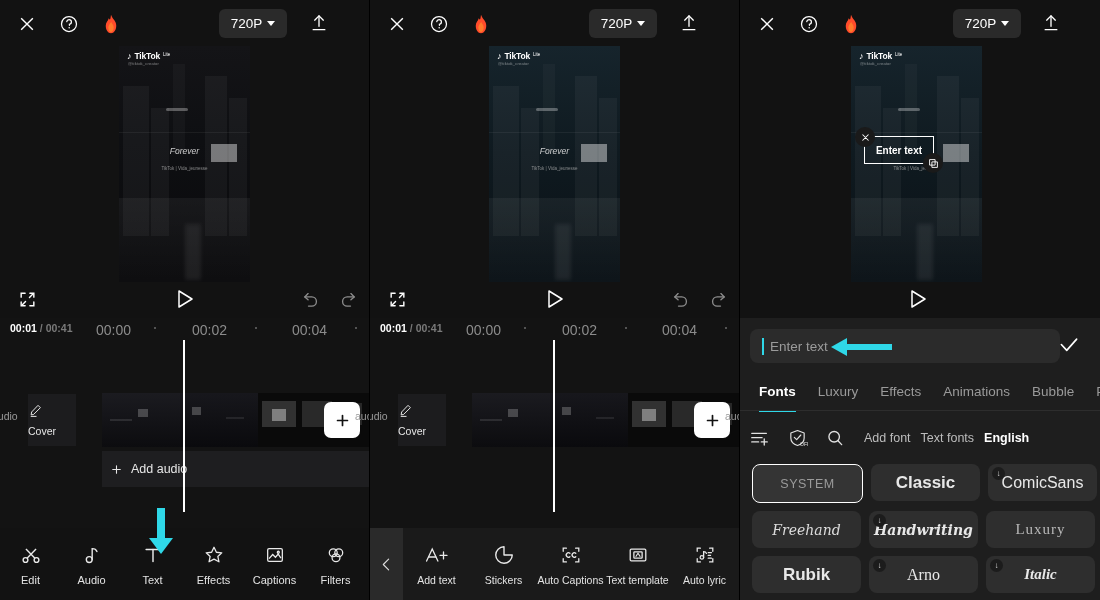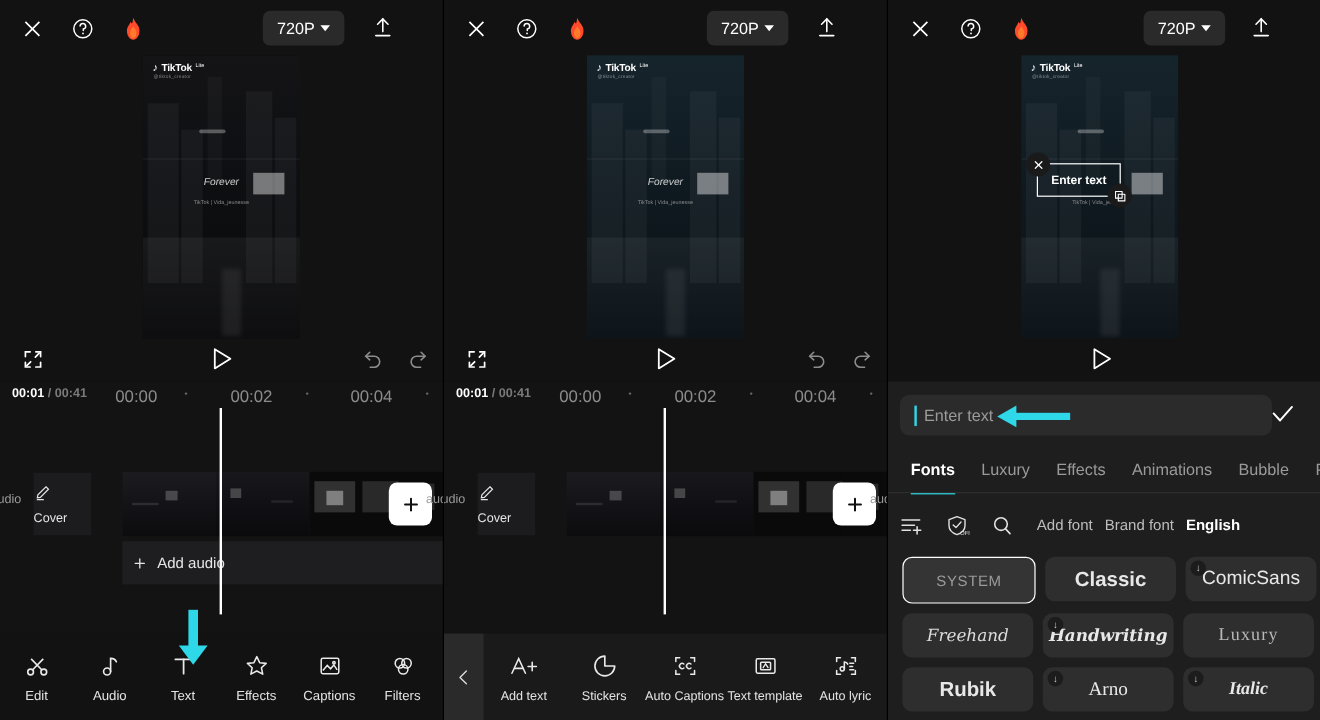--- a/index.html
+++ b/index.html
@@ -738,21 +738,21 @@
                 <text x="15" y="21" font-size="6" fill="#e2e2e2" stroke="none" font-family="Liberation Sans">OFF</text>
               </svg>
           </span>
           <span class="ft-ic">
             <svg width="20" height="20" viewBox="0 0 24 24" fill="none" stroke="#e2e2e2" stroke-width="1.6" stroke-linecap="round">
                 <circle cx="11" cy="10.5" r="6.3"></circle>
                 <path d="M15.6 15.3 L20 20"></path>
               </svg>
           </span>
           <span class="ft-txt">Add font</span>
-          <span class="ft-txt">Brand font</span>
+          <span class="ft-txt">Text fonts</span>
           <span class="ft-txt sel">English</span>
         </div>
 
         <div class="fontgrid">
           <div class="fcell sel">
             <span class="fname f-system">SYSTEM</span>
           </div>
           <div class="fcell">
             <span class="fname f-classic">Classic</span>
           </div>

